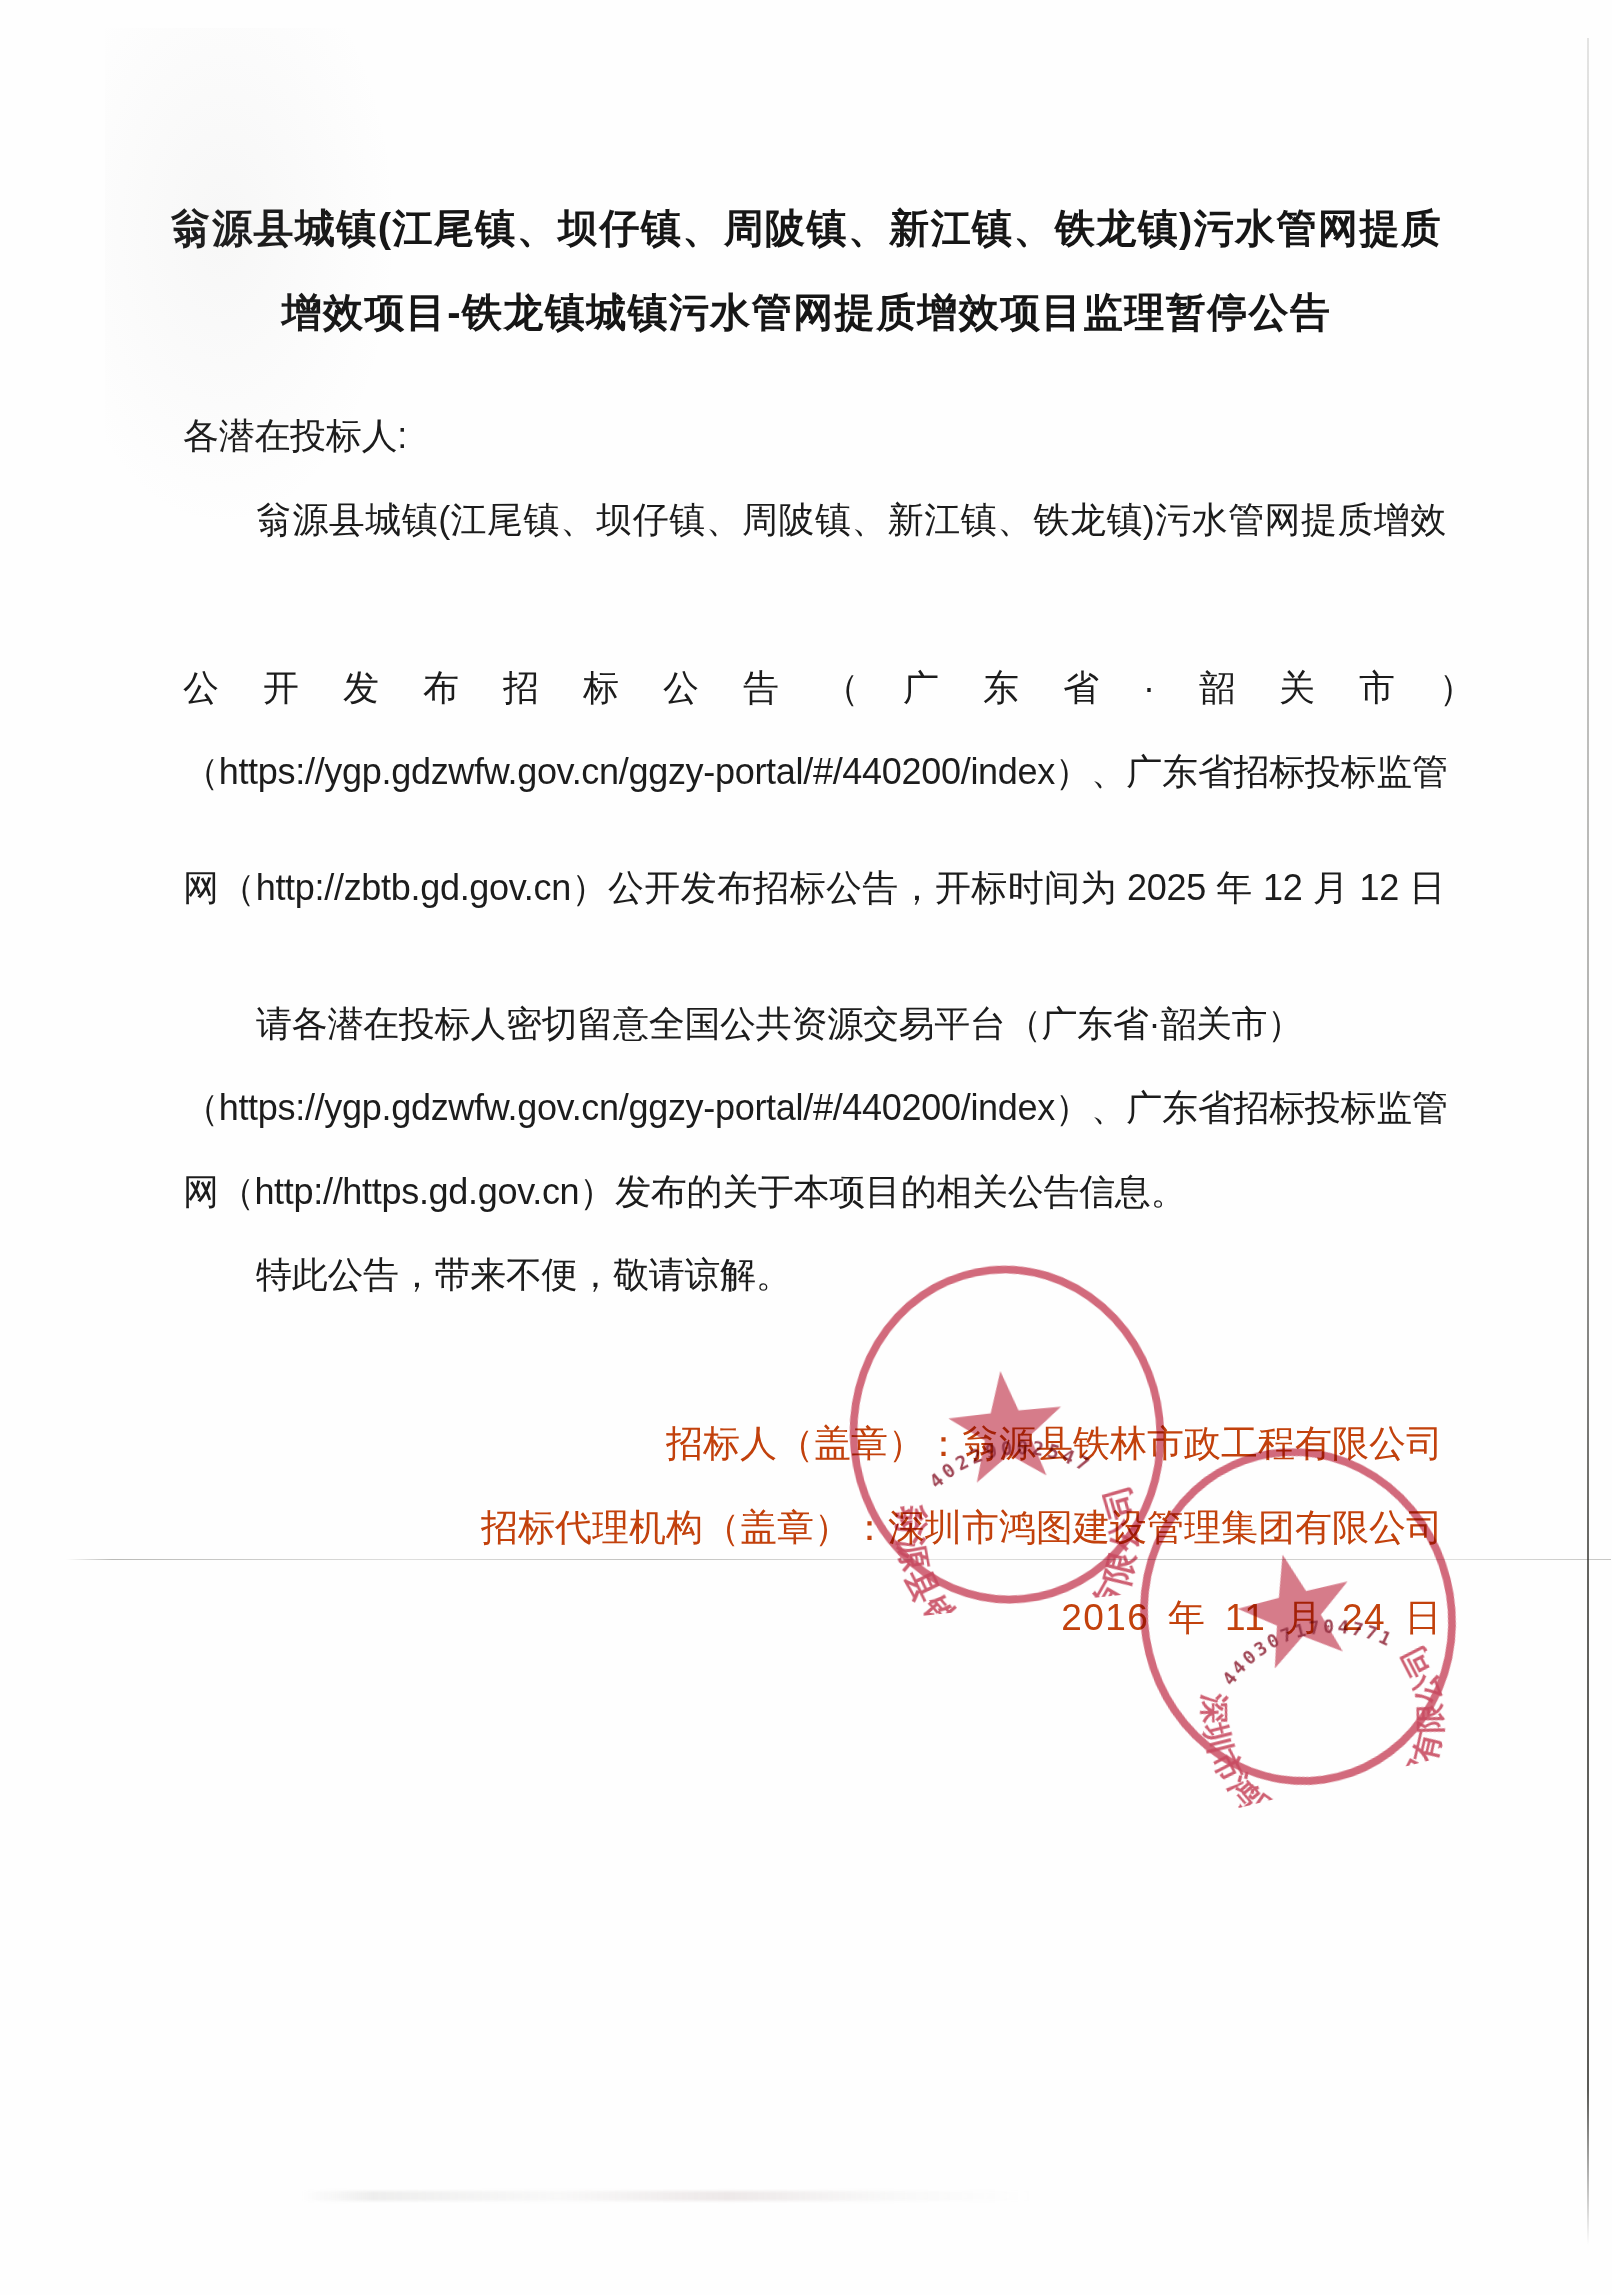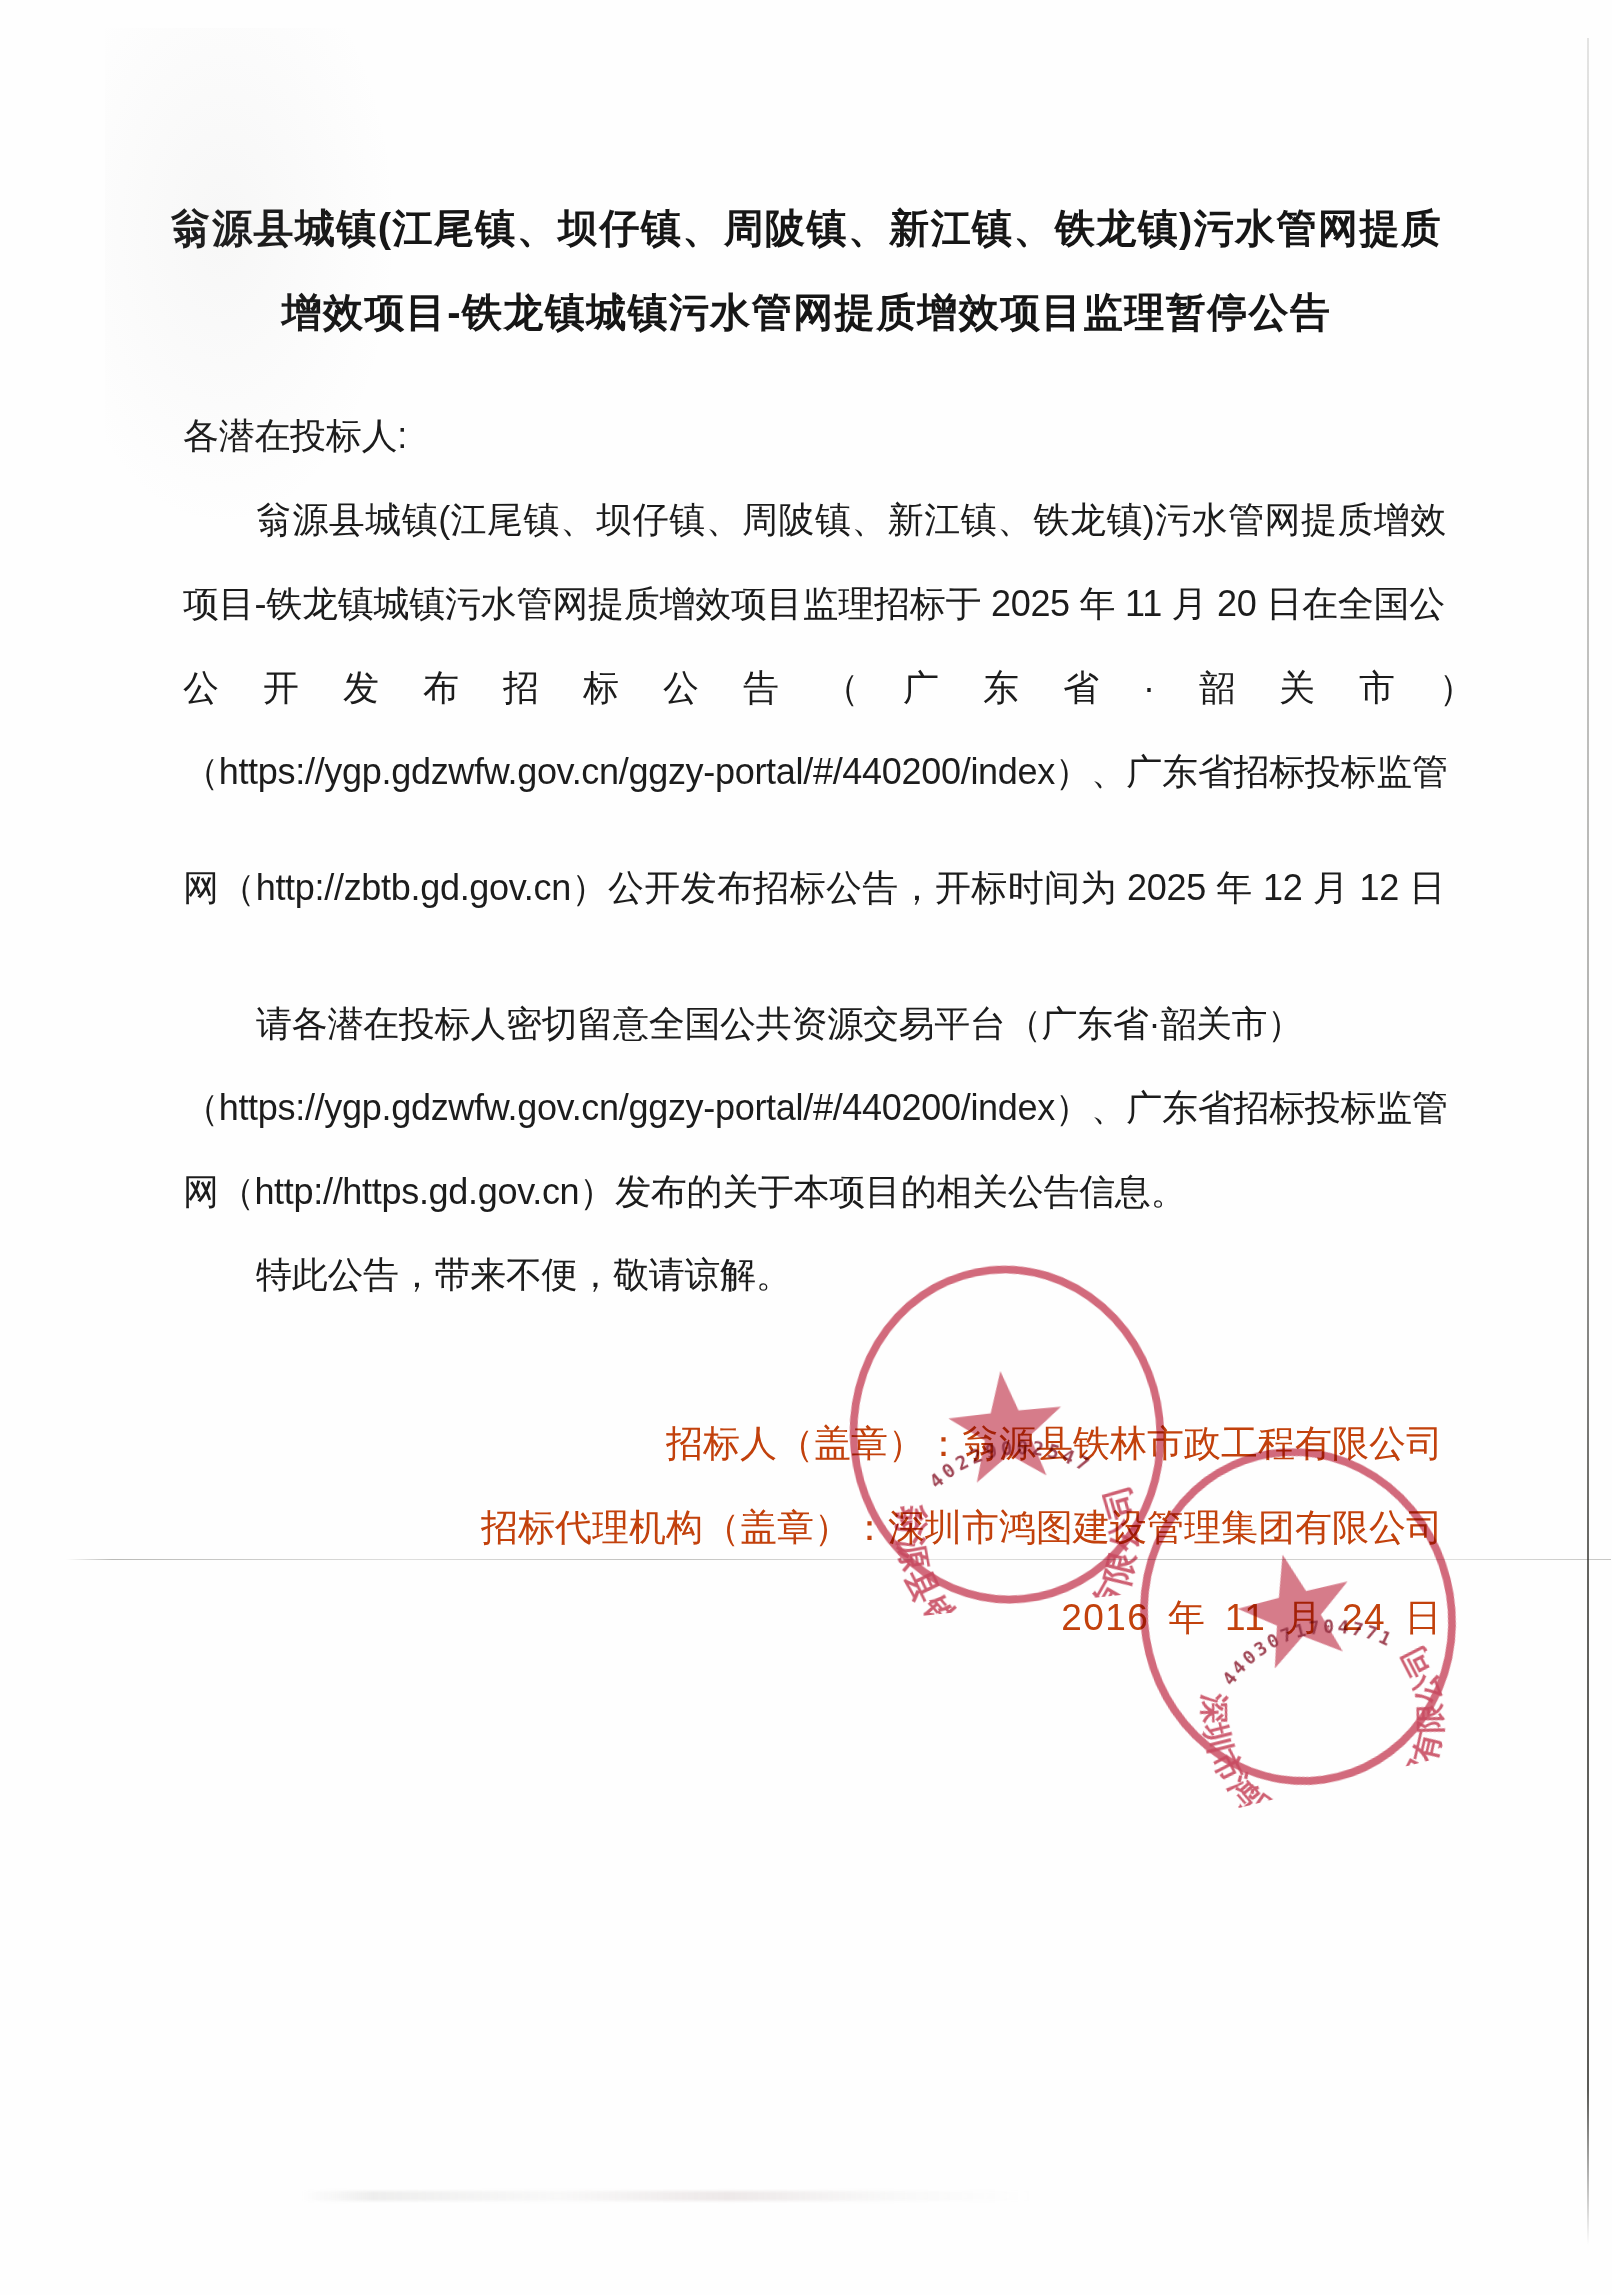--- a/index.html
+++ b/index.html
@@ -83,21 +83,20 @@
 <div class="page">
 
   <div class="title">
     <div>翁源县城镇(江尾镇、坝仔镇、周陂镇、新江镇、铁龙镇)污水管网提质</div>
     <div>增效项目-铁龙镇城镇污水管网提质增效项目监理暂停公告</div>
   </div>
 
   <div class="line noj" style="top:394px">各潜在投标人:</div>
 
   <div class="line indent" style="top:478px">翁源县城镇(江尾镇、坝仔镇、周陂镇、新江镇、铁龙镇)污水管网提质增效</div>
-  <div class="line" style="top:562px">项目-铁龙镇城镇污水管网提质增效项目监理招标于 2025 年 11 月 20 日在全国公</div>
   <div class="line spread" style="top:646px">公开发布招标公告（广东省·韶关市）</div>
   <div class="line" style="top:730px">（https://ygp.gdzwfw.gov.cn/ggzy-portal/#/440200/index）、广东省招标投标监管</div>
   <div class="line" style="top:846px">网（http://zbtb.gd.gov.cn）公开发布招标公告，开标时间为 2025 年 12 月 12 日</div>
 
   <div class="line indent noj" style="top:982px">请各潜在投标人密切留意全国公共资源交易平台（广东省·韶关市）</div>
   <div class="line" style="top:1066px">（https://ygp.gdzwfw.gov.cn/ggzy-portal/#/440200/index）、广东省招标投标监管</div>
   <div class="line noj" style="top:1150px">网（http://https.gd.gov.cn）发布的关于本项目的相关公告信息。</div>
 
   <div class="line indent noj" style="top:1233px">特此公告，带来不便，敬请谅解。</div>
 

